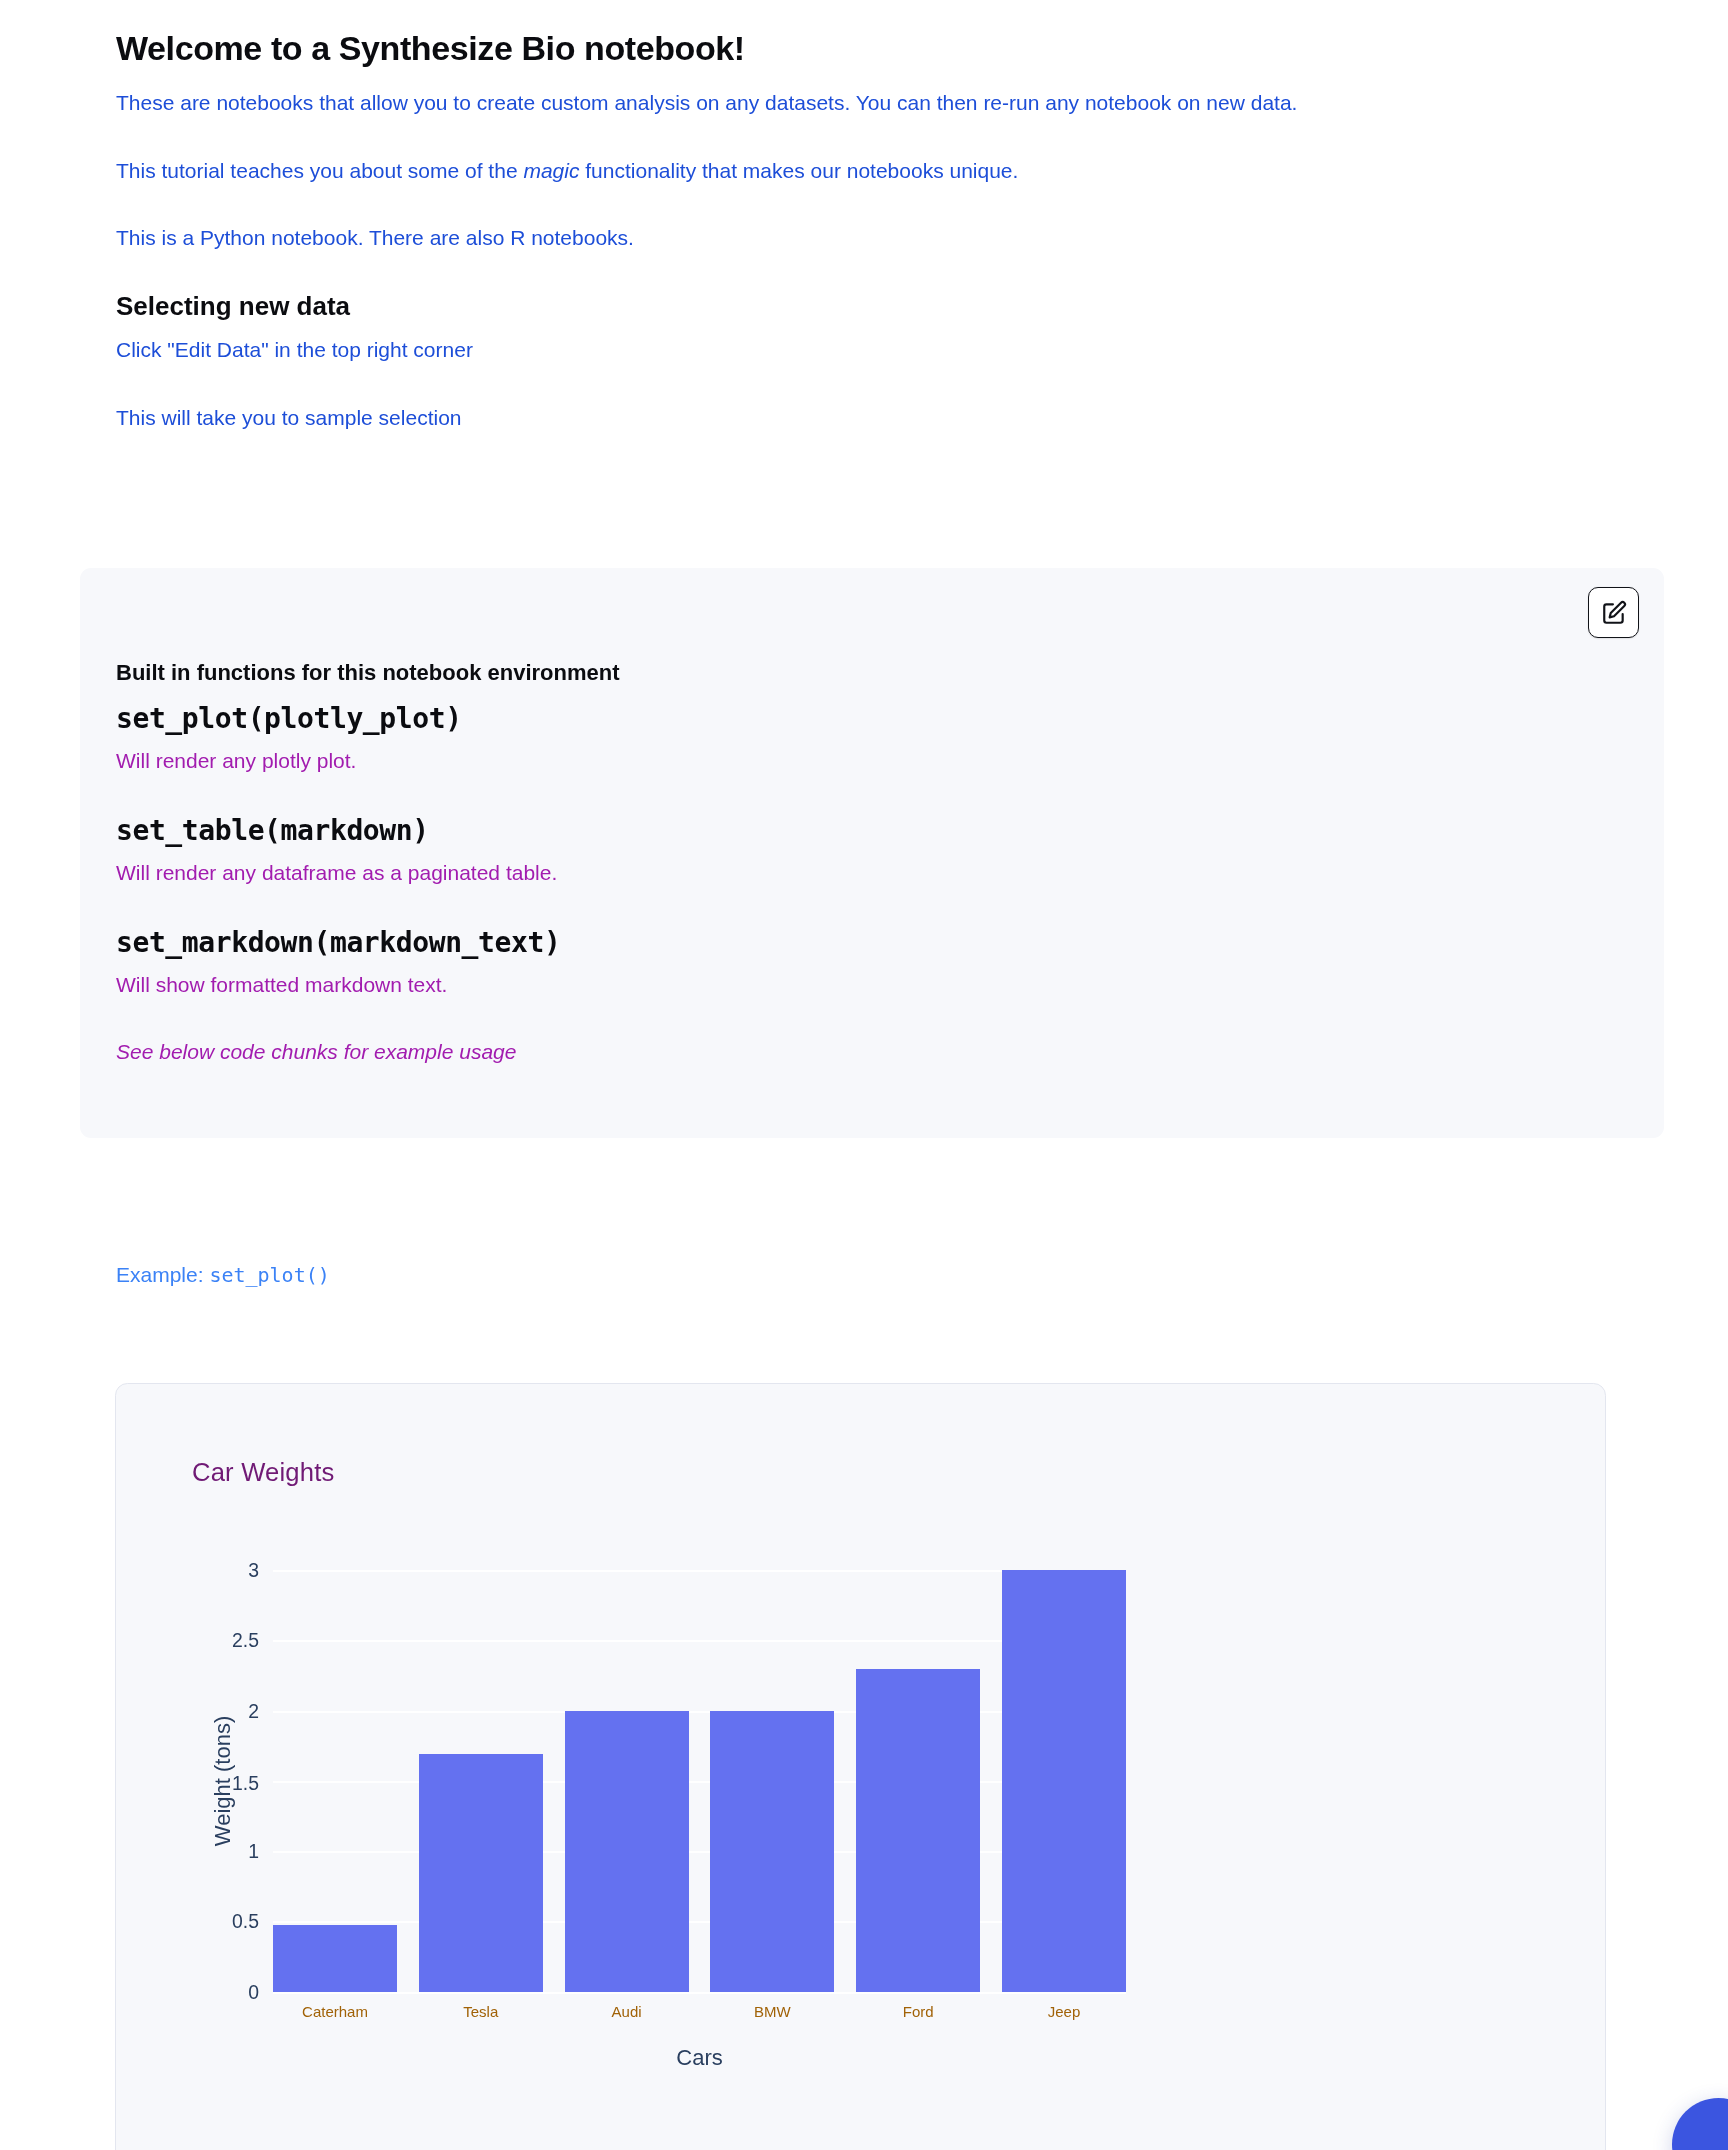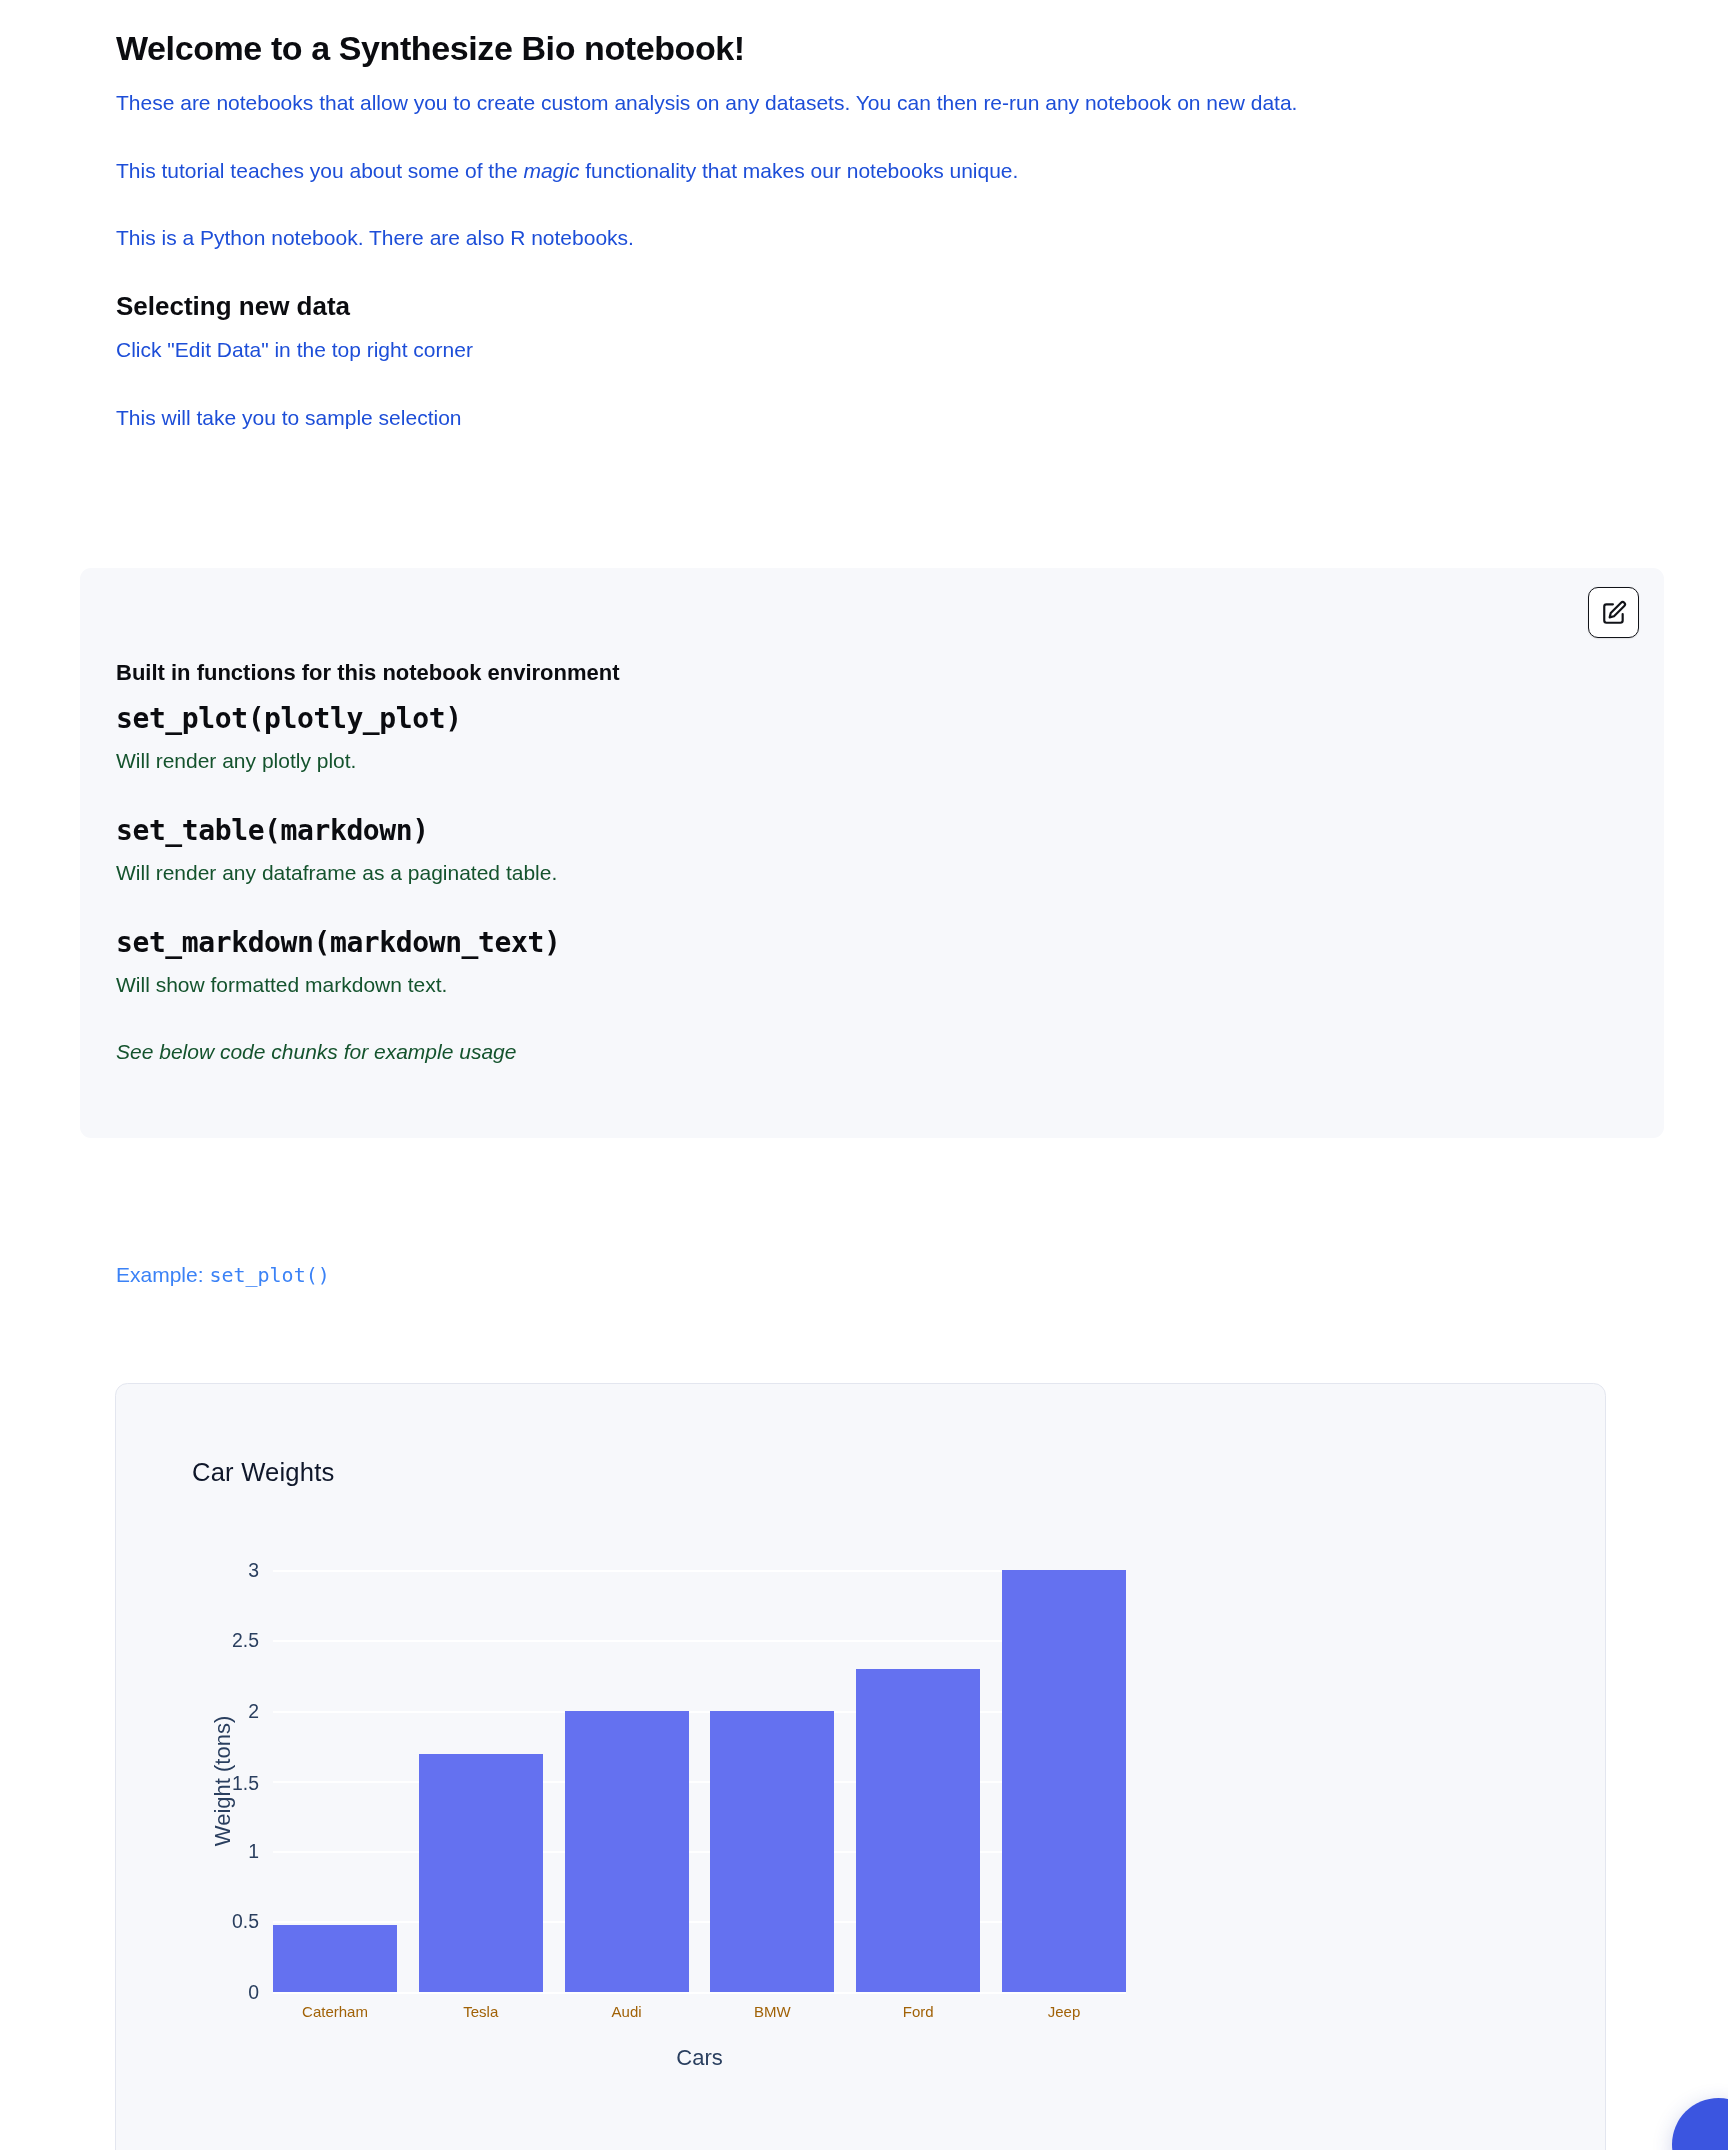--- a/index.html
+++ b/index.html
@@ -80,21 +80,21 @@
     font-weight: 700;
     line-height: 1.3;
     margin: 0 0 9.3px 0;
     color: #0b0c10;
     letter-spacing: -0.4px;
   }
   .card-md p {
     font-size: 21px;
     line-height: 1.45;
     margin: 0 0 36px 0;
-    color: #14532d;
+    color: #a21caf;
   }
   .card-md p.last {
     font-style: italic;
     margin-bottom: 0;
   }
 
   
   .edit-btn {
     position: absolute;
     right: 25px;
@@ -144,21 +144,21 @@
   .fig {
     position: absolute;
     inset: 0;
   }
   .fig-title {
     position: absolute;
     left: 76px;
     top: 74px;
     font-size: 25.6px;
     font-weight: 400;
-    color: #0f172a;
+    color: #701a75;
     letter-spacing: 0.2px;
   }
 
   
   .plotbox {
     position: absolute;
     left: 157px;   
     top: 186px;    
     width: 853px;
     height: 422px; 

